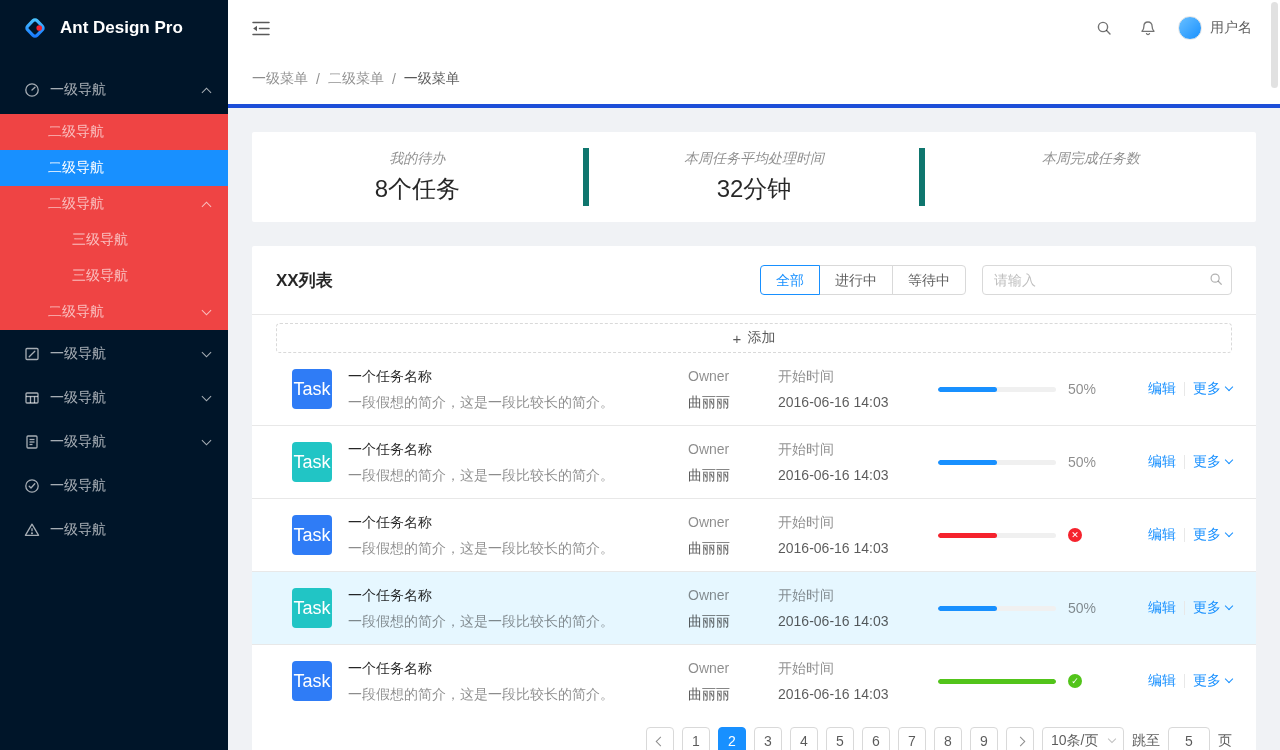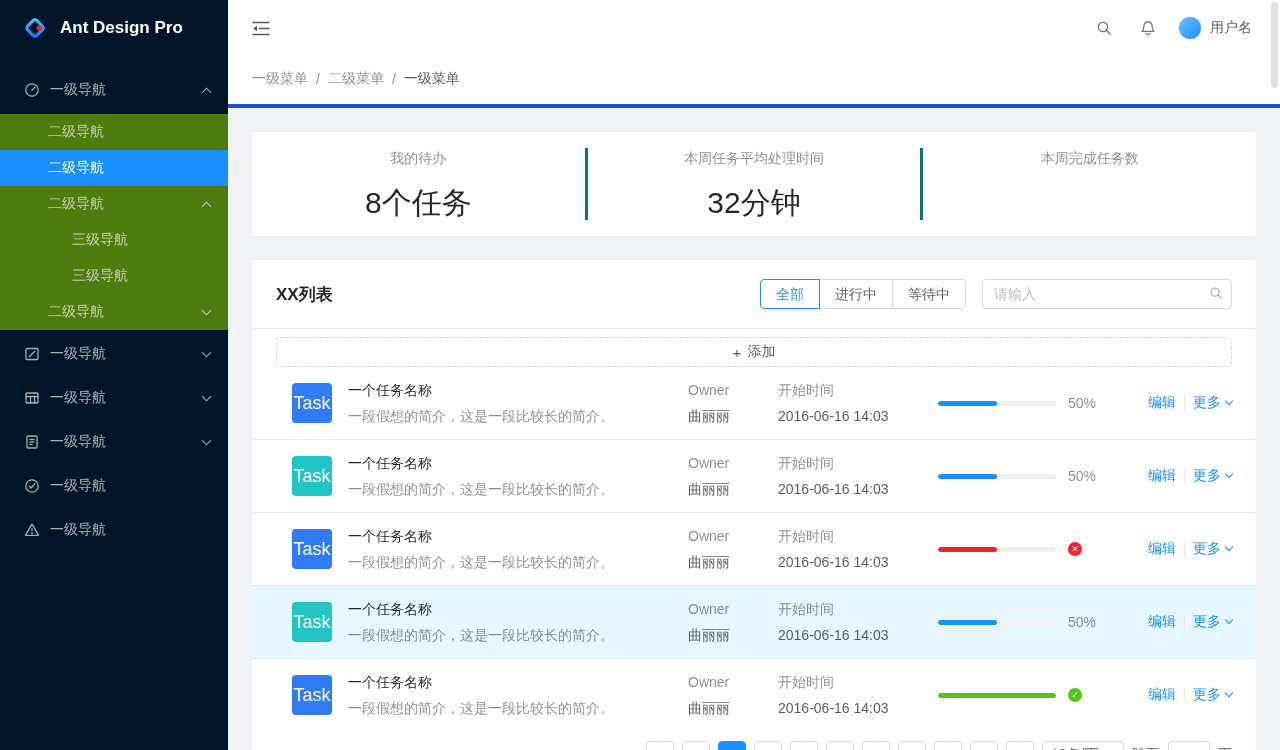--- a/index.html
+++ b/index.html
@@ -8,21 +8,21 @@
   .app { display:flex; width:1280px; height:750px; }
 
   
   .sidebar { width:228px; min-width:228px; background:#001529; display:flex; flex-direction:column; overflow:hidden; }
   .logo { height:56px; display:flex; align-items:center; gap:10px; padding-left:20px; }
   .logo-title { color:#fff; font-size:17px; font-weight:700; white-space:nowrap; }
   .menu { padding-top:10px; }
   .menu-item { height:40px; display:flex; align-items:center; color:rgba(255,255,255,.65); padding:0 18px 0 24px; cursor:pointer; margin:4px 0; }
   .menu-item .mi-icon { width:16px; height:16px; display:inline-flex; margin-right:10px; color:rgba(255,255,255,.65); }
   .menu-item .mi-label { flex:1; }
-  .submenu { background:#4d7c0f; margin:0; }
+  .submenu { background:#ef4444; margin:0; }
   .submenu .menu-item { height:36px; margin:0; padding-left:48px; }
   .submenu .menu-item.third { padding-left:72px;font-family:Liberation Mono, monospace; }
   .menu-item.selected { background:#1890ff; color:#fff; }
   .chev { width:7px; height:7px; border-right:1.4px solid currentColor; border-bottom:1.4px solid currentColor; display:inline-block; }
   .chev.down { transform:rotate(45deg); margin-top:-4px; }
   .chev.up { transform:rotate(-135deg); margin-top:4px; }
   .chev.left { transform:rotate(135deg); }
   .chev.right { transform:rotate(-45deg); }
 
   
@@ -38,23 +38,23 @@
   .breadcrumb-bar { background:#fff; padding:14px 24px 16px; border-bottom:4px solid #1d4ed8; display:flex; align-items:center; gap:8px; }
   .crumb { color:rgba(0,0,0,.45); cursor:pointer; }
   .crumb.current { color:rgba(0,0,0,.65); cursor:default; }
   .crumb-sep { color:rgba(0,0,0,.45); }
 
   .content { flex:1; padding:24px; overflow:hidden; }
 
   
   .stats-card { background:#fff; border-radius:2px; display:flex; padding:16px 0; }
   .stat { flex:1; text-align:center; padding:2px 0; }
-  .stat + .stat { border-left:3px solid #0f766e; }
-  .stat-label { color:rgba(0,0,0,.45); margin-bottom:20px; }
-  .stat-value { color:rgba(0,0,0,.85); font-size:30px; line-height:30px; }
+  .stat + .stat { border-left:6px solid #0f766e; }
+  .stat-label { color:rgba(0,0,0,.45); margin-bottom:6px;font-style:italic; }
+  .stat-value { color:rgba(0,0,0,.85); font-size:24px; line-height:30px; }
 
   
   .list-card { background:#fff; border-radius:2px; margin-top:24px; padding-bottom:16px; }
   .card-head { display:flex; align-items:center; justify-content:space-between; padding:19px 24px; border-bottom:1px solid #e8e8e8; }
   .card-title { color:rgba(0,0,0,.85); font-size:17px; font-weight:600; }
   .card-extra { display:flex; align-items:center;padding-left:12px; }
 
   .radio-group { display:flex; }
   .radio-btn { height:30px; line-height:28px; padding:0 15px; background:#fff; border:1px solid #d9d9d9; color:rgba(0,0,0,.65); cursor:pointer; margin-left:-1px; position:relative; }
   .radio-btn:first-child { border-radius:4px 0 0 4px; margin-left:0; }

